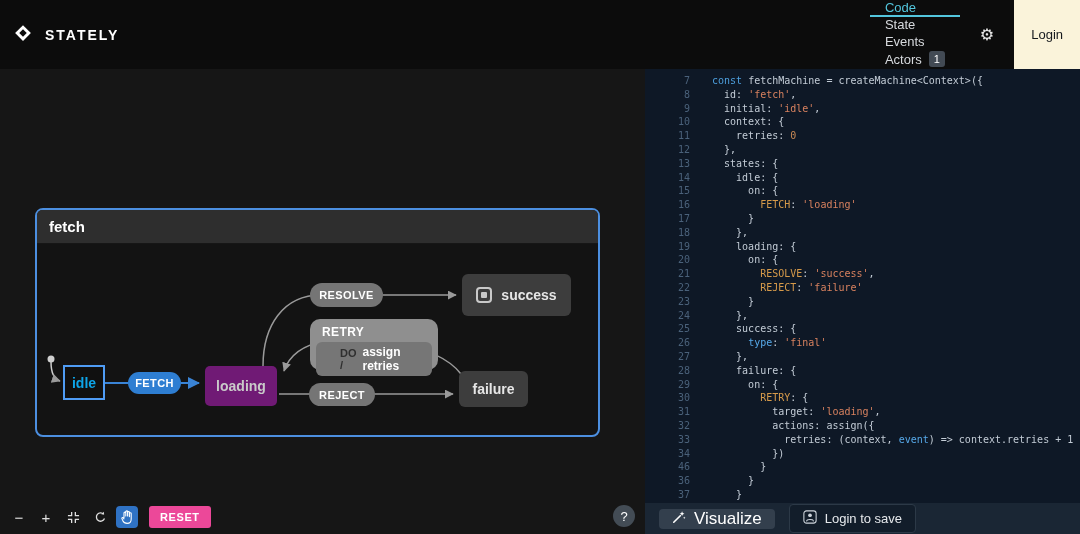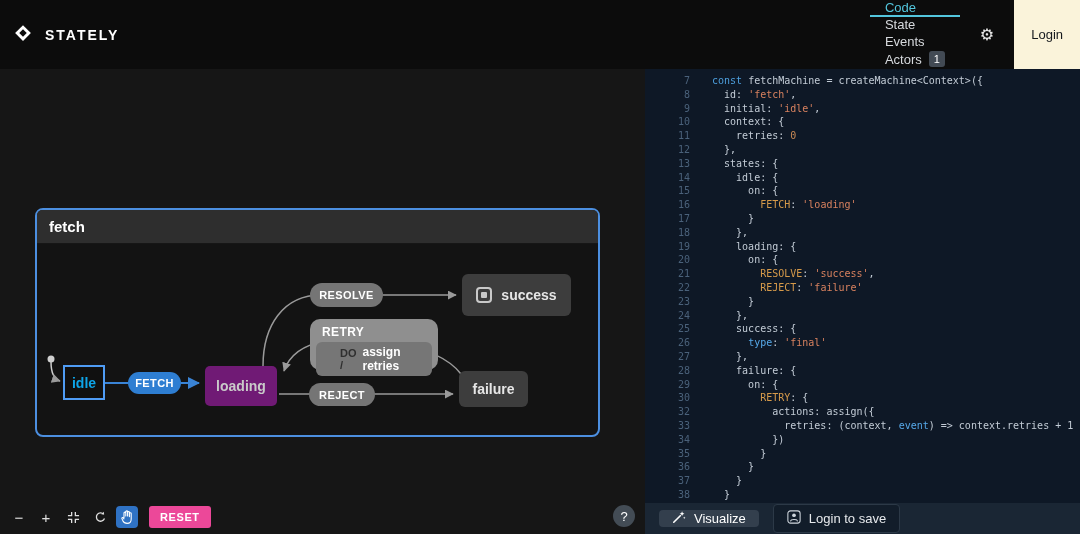--- a/index.html
+++ b/index.html
@@ -62,21 +62,21 @@
   .ln { flex:0 0 45px; text-align:right; color:#4a617a; }
   .code { padding-left:22px; }
   .tk-kw { color:#4d9fdd; }
   .tk-str { color:#d9825f; }
   .tk-ev { color:#d69a4a; }
   .tk-kw2 { color:#56a8e8; }
   .tk-num { color:#c98a55; }
   .tk-plain { color:#c3ccd6; }
 
   .editor-footer { flex:0 0 31px; background:#1a2634; display:flex; align-items:center; gap:14px; padding:0 14px; }
-  .visualize-btn { display:flex; align-items:center; gap:8px; background:#333f4d; color:#fff; border:none; border-radius:4px; padding:0 13px; font-size:13px; font-family:inherit; cursor:pointer; }
+  .visualize-btn { display:flex; align-items:center; gap:8px; background:#333f4d; color:#fff; border:none; border-radius:4px; padding:0 13px; font-size:17px; font-family:inherit; cursor:pointer; }
   .login-save-btn { display:flex; align-items:center; gap:8px; background:#121d2a; color:#e6e9ec; border:1px solid #2c3947; border-radius:4px; padding:5px 13px; font-size:13px; font-family:inherit; cursor:pointer; }
 </style>
 </head>
 <body>
 
 <div class="app">
 
   <div class="header">
     <div class="brand">
       <span>
@@ -224,24 +224,25 @@
           <div class="code-line"><span class="ln">21</span><span class="code"><span class="tk-plain">        </span><span class="tk-ev">RESOLVE</span><span class="tk-plain">: </span><span class="tk-str">'success'</span><span class="tk-plain">,</span></span></div>
           <div class="code-line"><span class="ln">22</span><span class="code"><span class="tk-plain">        </span><span class="tk-ev">REJECT</span><span class="tk-plain">: </span><span class="tk-str">'failure'</span></span></div>
           <div class="code-line"><span class="ln">23</span><span class="code"><span class="tk-plain">      }</span></span></div>
           <div class="code-line"><span class="ln">24</span><span class="code"><span class="tk-plain">    },</span></span></div>
           <div class="code-line"><span class="ln">25</span><span class="code"><span class="tk-plain">    success: {</span></span></div>
           <div class="code-line"><span class="ln">26</span><span class="code"><span class="tk-plain">      </span><span class="tk-kw2">type</span><span class="tk-plain">: </span><span class="tk-str">'final'</span></span></div>
           <div class="code-line"><span class="ln">27</span><span class="code"><span class="tk-plain">    },</span></span></div>
           <div class="code-line"><span class="ln">28</span><span class="code"><span class="tk-plain">    failure: {</span></span></div>
           <div class="code-line"><span class="ln">29</span><span class="code"><span class="tk-plain">      on: {</span></span></div>
           <div class="code-line"><span class="ln">30</span><span class="code"><span class="tk-plain">        </span><span class="tk-ev">RETRY</span><span class="tk-plain">: {</span></span></div>
+          <div class="code-line"><span class="ln">31</span><span class="code"><span class="tk-plain">          target: </span><span class="tk-str">'loading'</span><span class="tk-plain">,</span></span></div>
           <div class="code-line"><span class="ln">32</span><span class="code"><span class="tk-plain">          actions: assign({</span></span></div>
           <div class="code-line"><span class="ln">33</span><span class="code"><span class="tk-plain">            retries: (context, </span><span class="tk-kw2">event</span><span class="tk-plain">) =&gt; context.retries + 1</span></span></div>
           <div class="code-line"><span class="ln">34</span><span class="code"><span class="tk-plain">          })</span></span></div>
-          <div class="code-line"><span class="ln">35</span><span class="code"><span class="tk-plain">        }</span></span></div>
+          <div class="code-line"><span class="ln">46</span><span class="code"><span class="tk-plain">        }</span></span></div>
           <div class="code-line"><span class="ln">36</span><span class="code"><span class="tk-plain">      }</span></span></div>
           <div class="code-line"><span class="ln">37</span><span class="code"><span class="tk-plain">    }</span></span></div>
           <div class="code-line"><span class="ln">38</span><span class="code"><span class="tk-plain">  }</span></span></div>
           <div class="code-line"><span class="ln">39</span><span class="code"><span class="tk-plain">});</span></span></div>
         </div>
 
       <div class="editor-footer">
         <button class="visualize-btn">
           <span>
             <svg width="14" height="14" viewBox="0 0 16 16">

